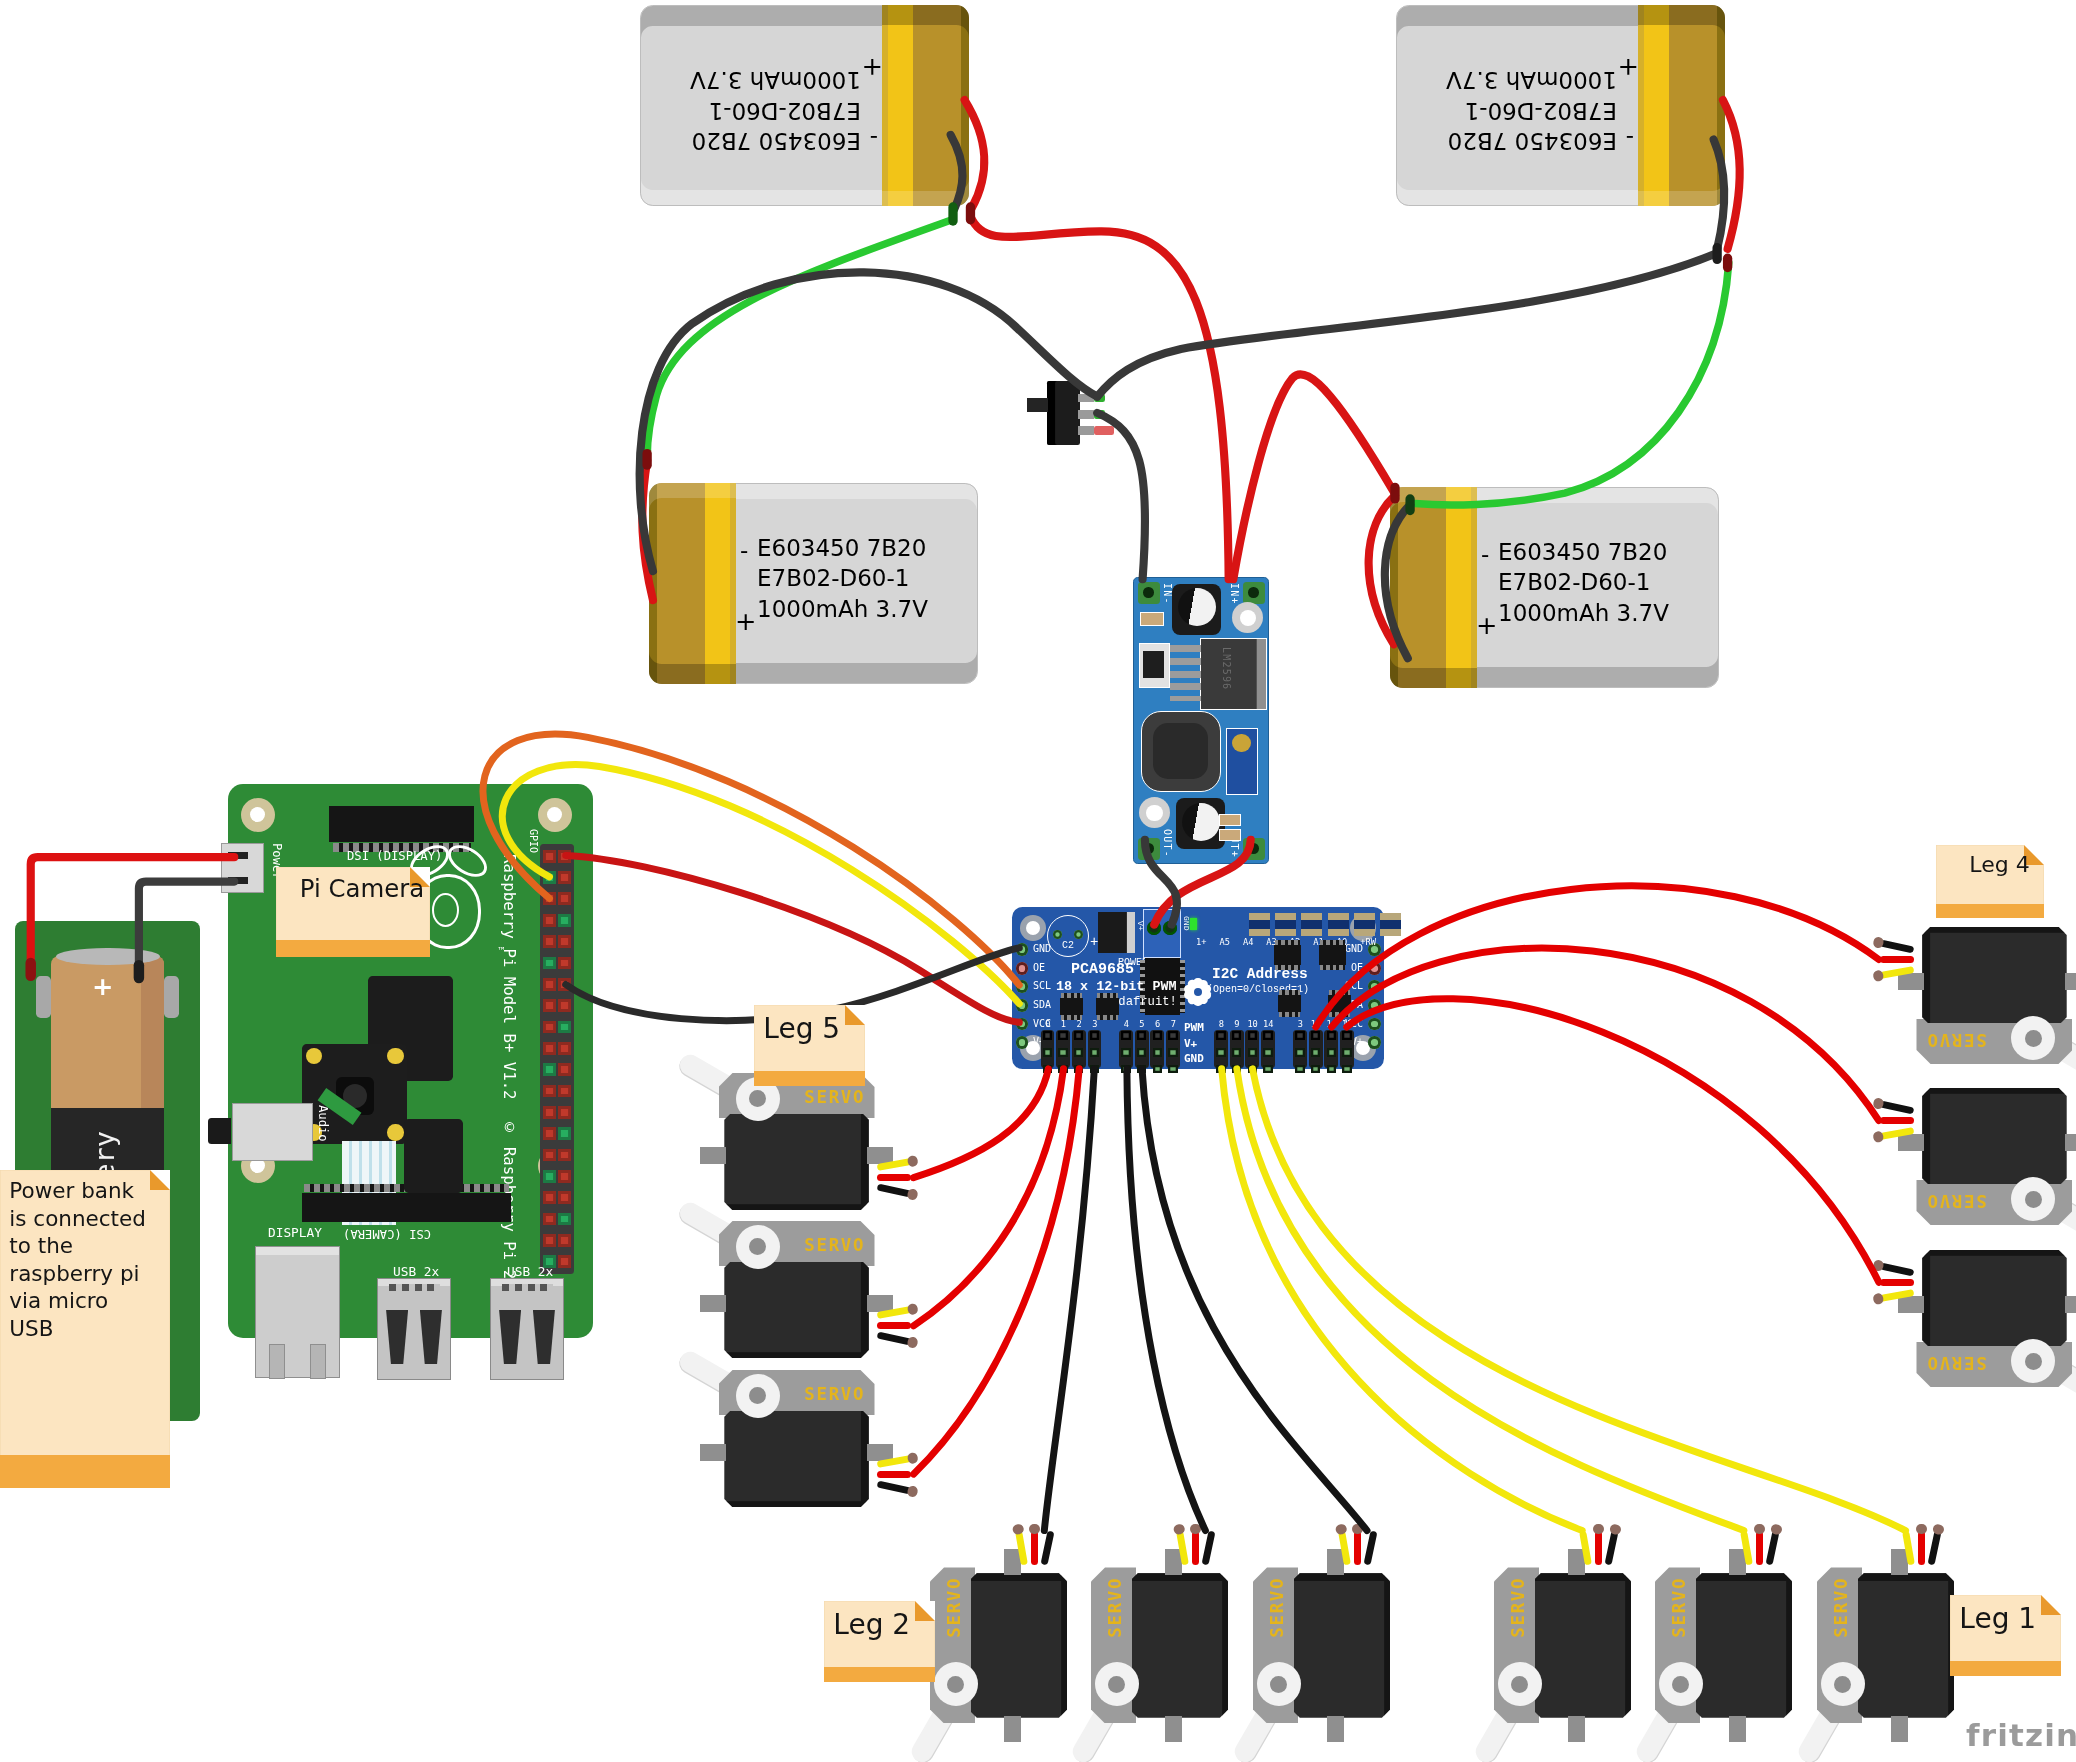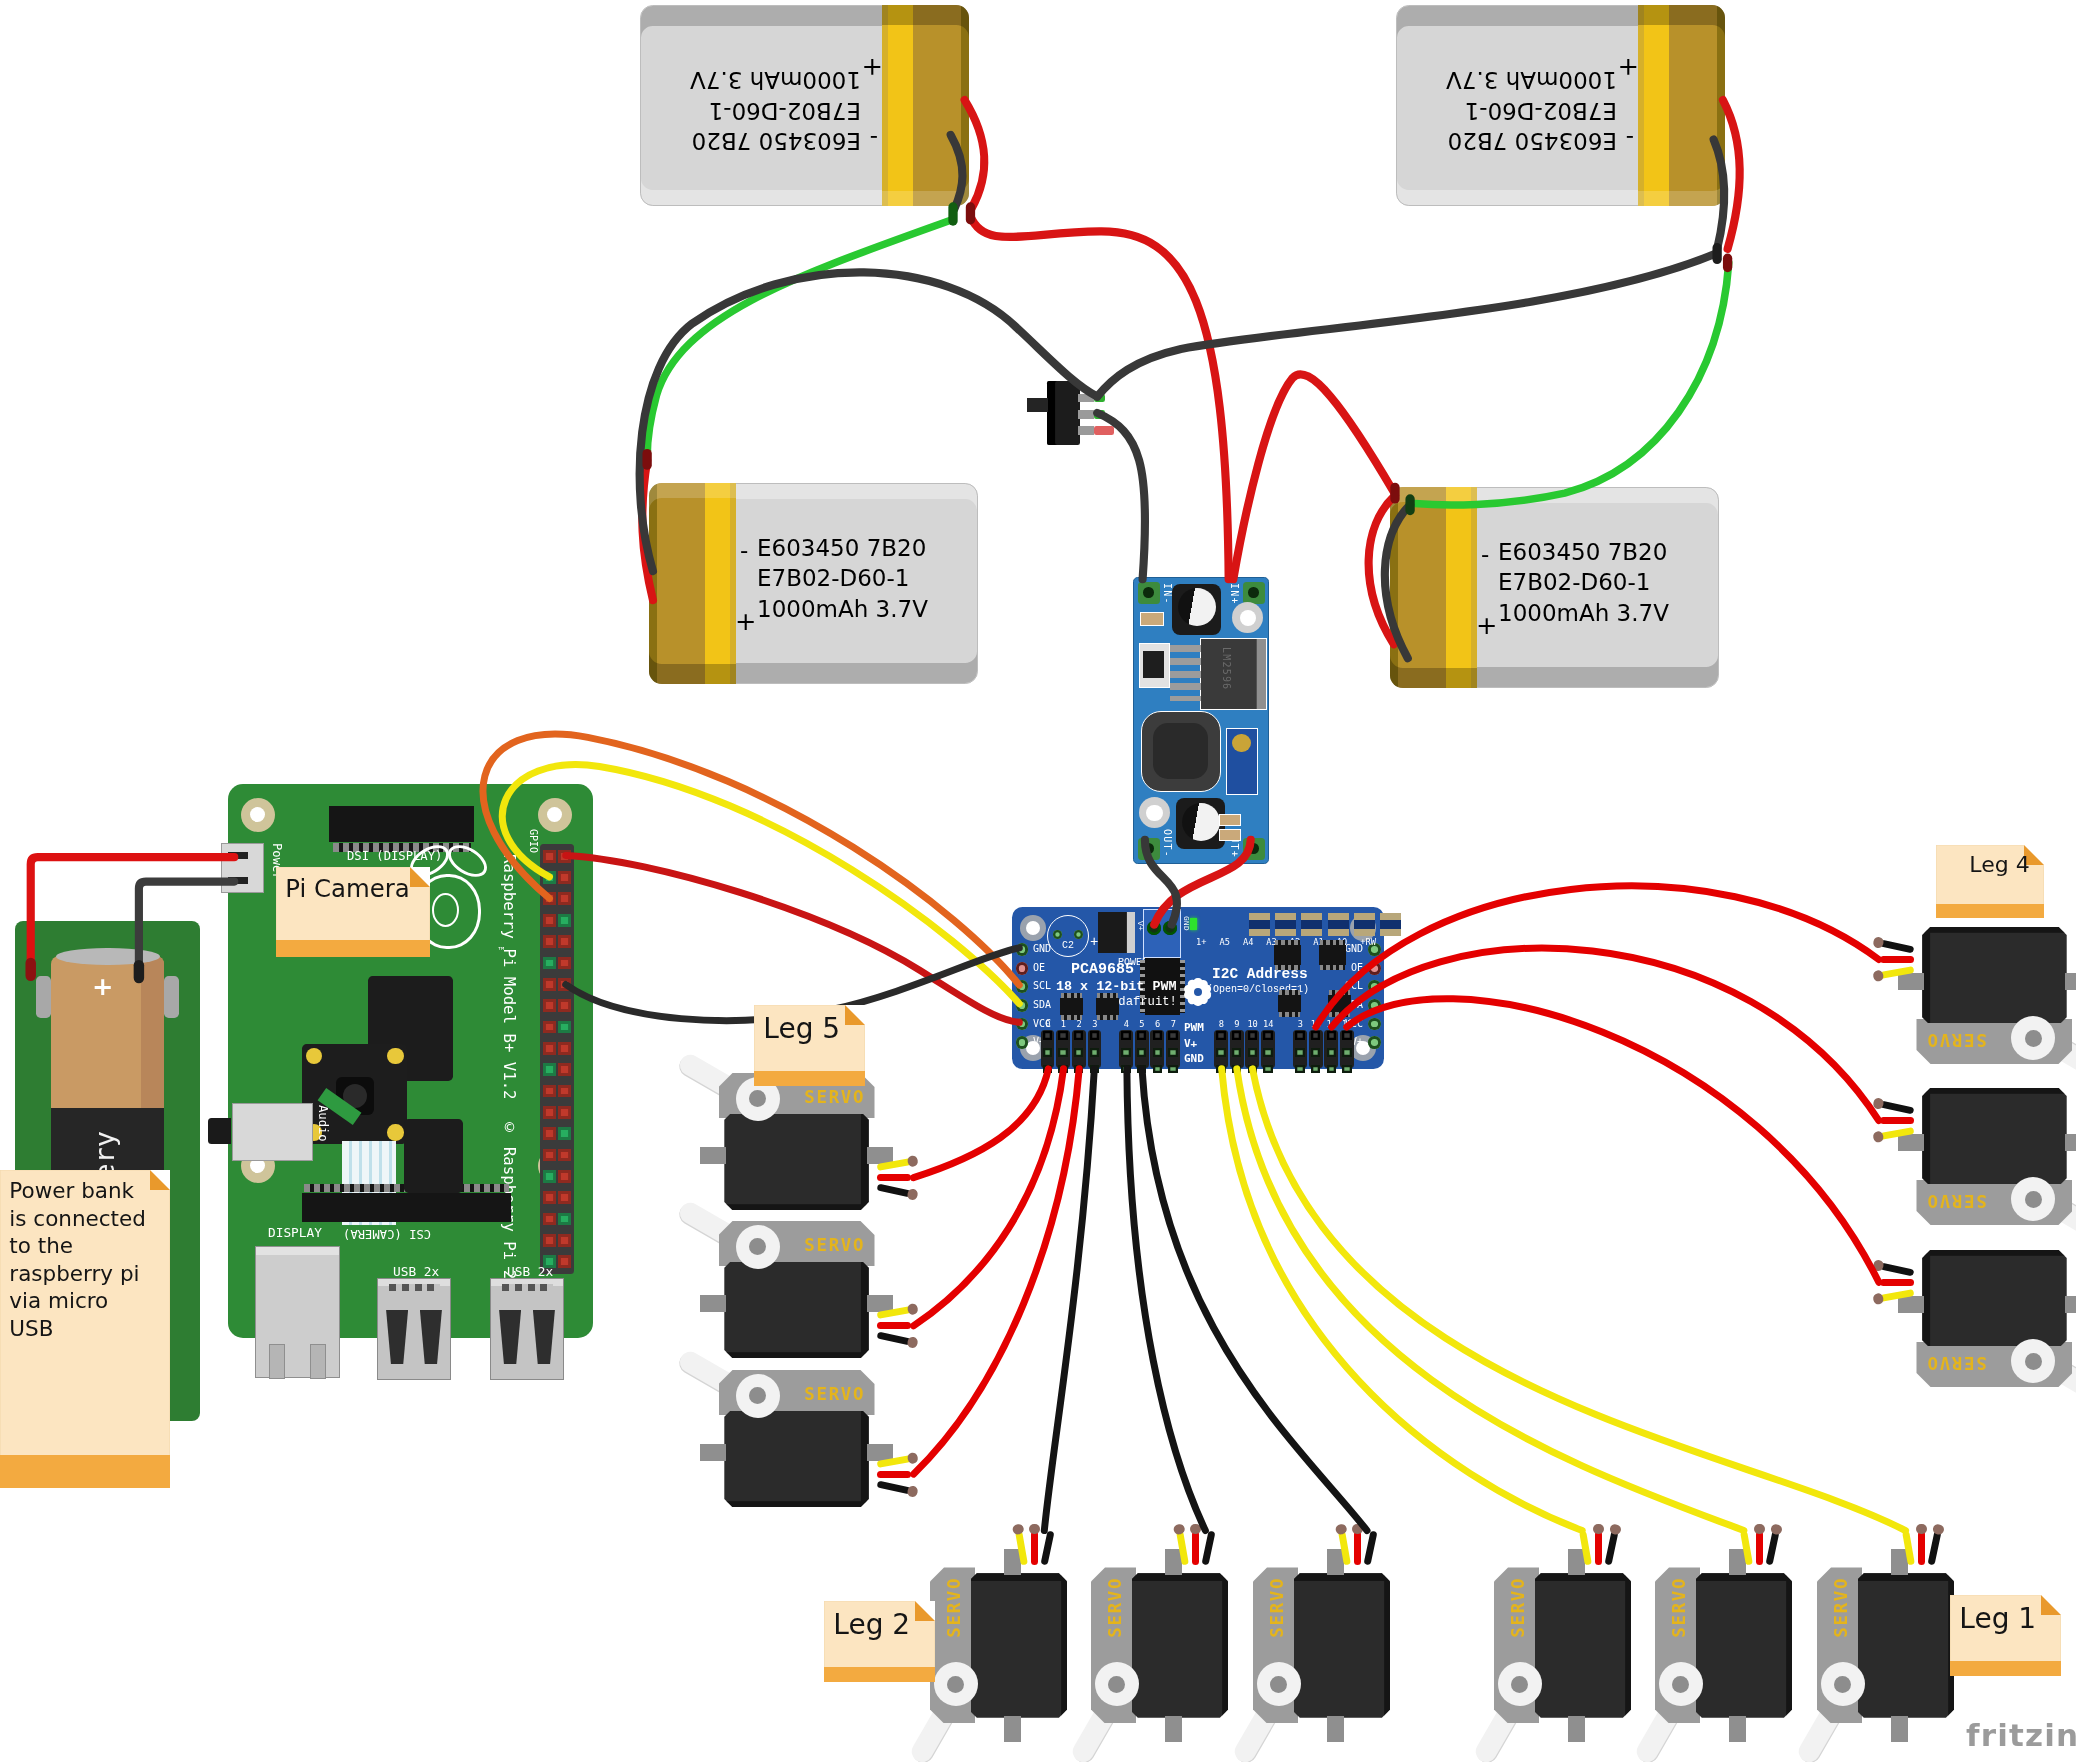--- a/index.html
+++ b/index.html
@@ -918,21 +918,21 @@
     <path d="M 2153 1838 C 2260 2400 2980 2480 3276 2632" stroke="#f2e70c" stroke-width="12"></path>
 
     <path d="M 2262 1766 C 2420 1500 2950 1440 3230 1650" stroke="#e40000" stroke-width="12"></path>
     <path d="M 2289 1766 C 2460 1560 3000 1570 3230 1927" stroke="#e40000" stroke-width="12"></path>
     <path d="M 2315 1766 C 2480 1630 3020 1780 3230 2205" stroke="#e40000" stroke-width="12"></path>
   </svg>
 
   <div class="note" style="left:276px;top:867px;width:154px;height:90px;">
     <div class="note-fold"></div>
       <div class="note-strip"></div>
-    <div class="note-text" style="font-size:24.4px;">Pi Camera</div>
+    <div class="note-text" style="font-size:24.4px;text-align:right;">Pi Camera</div>
   </div>
   <div class="note" style="left:0px;top:1170px;width:170px;height:318px;">
     <div class="note-fold"></div>
       <div class="note-strip" style="height:33px;"></div>
     <div class="note-text" style="font-size:21.5px;line-height:1.28;">Power bank
 is connected
 to the
 raspberry pi
 via micro
 USB</div>

